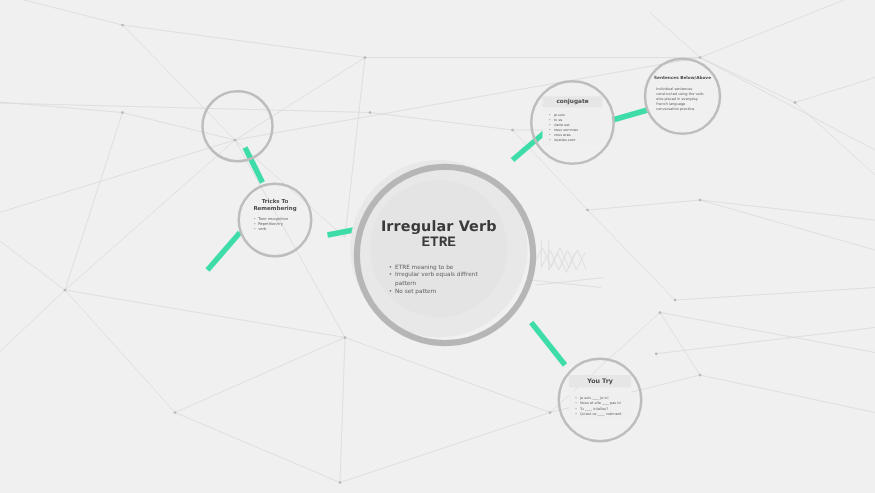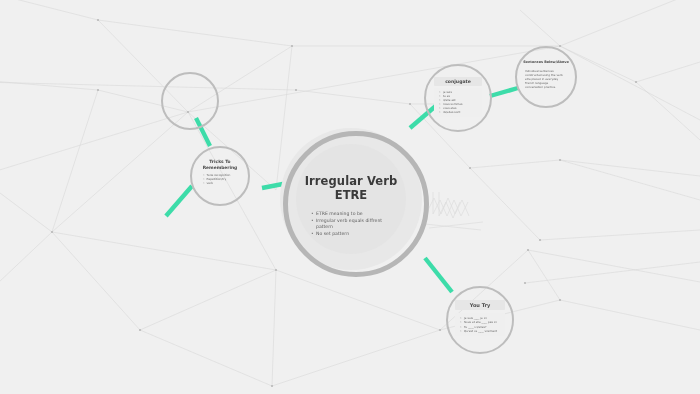--- a/index.html
+++ b/index.html
@@ -56,20 +56,21 @@
     text-align: center;
     margin-top: 30px;
     letter-spacing: 0.1px;
   }
   .hub-sub {
     color: #3a3a3a;
     font-weight: bold;
     font-size: 11.5px;
     line-height: 14px;
     text-align: center;
+    font-family: Liberation Mono, monospace;
   }
   .hub-bullets {
     margin-top: 9px;
     padding: 0 0 0 4px;
     width: 84px;
     list-style: none;
   }
   .hub-bullets li {
     position: relative;
     color: #5e5e5e;
@@ -245,21 +246,21 @@
       <line x1="166" y1="216" x2="192" y2="186"></line>
       <line x1="262" y1="188" x2="288" y2="183"></line>
       <line x1="410" y1="128" x2="438" y2="104"></line>
       <line x1="490" y1="96" x2="518" y2="88"></line>
       <line x1="425" y1="258" x2="452" y2="292"></line>
     </g>
   </svg>
 
   <div class="hub-outer" style="left:280px; top:128px; width:142px; height:142px;"></div>
   <div class="hub-ring" style="left:283px; top:131px; width:136px; height:136px; border-width:5px;"></div>
-  <div class="hub-disc" style="left:296px; top:144px; width:110px; height:110px;">
+  <div class="hub-disc" style="left:296px; top:144px; width:110px; height:110px;justify-content:space-between;">
     <div class="hub-title">Irregular Verb</div>
     <div class="hub-sub">ETRE</div>
     <ul class="hub-bullets">
       <li>ETRE meaning to be</li>
       <li>Irregular verb equals diffrent pattern</li>
       <li>No set pattern</li>
     </ul>
   </div>
 
   <div class="node" style="left:161px; top:72px; width:58px; height:58px;">

